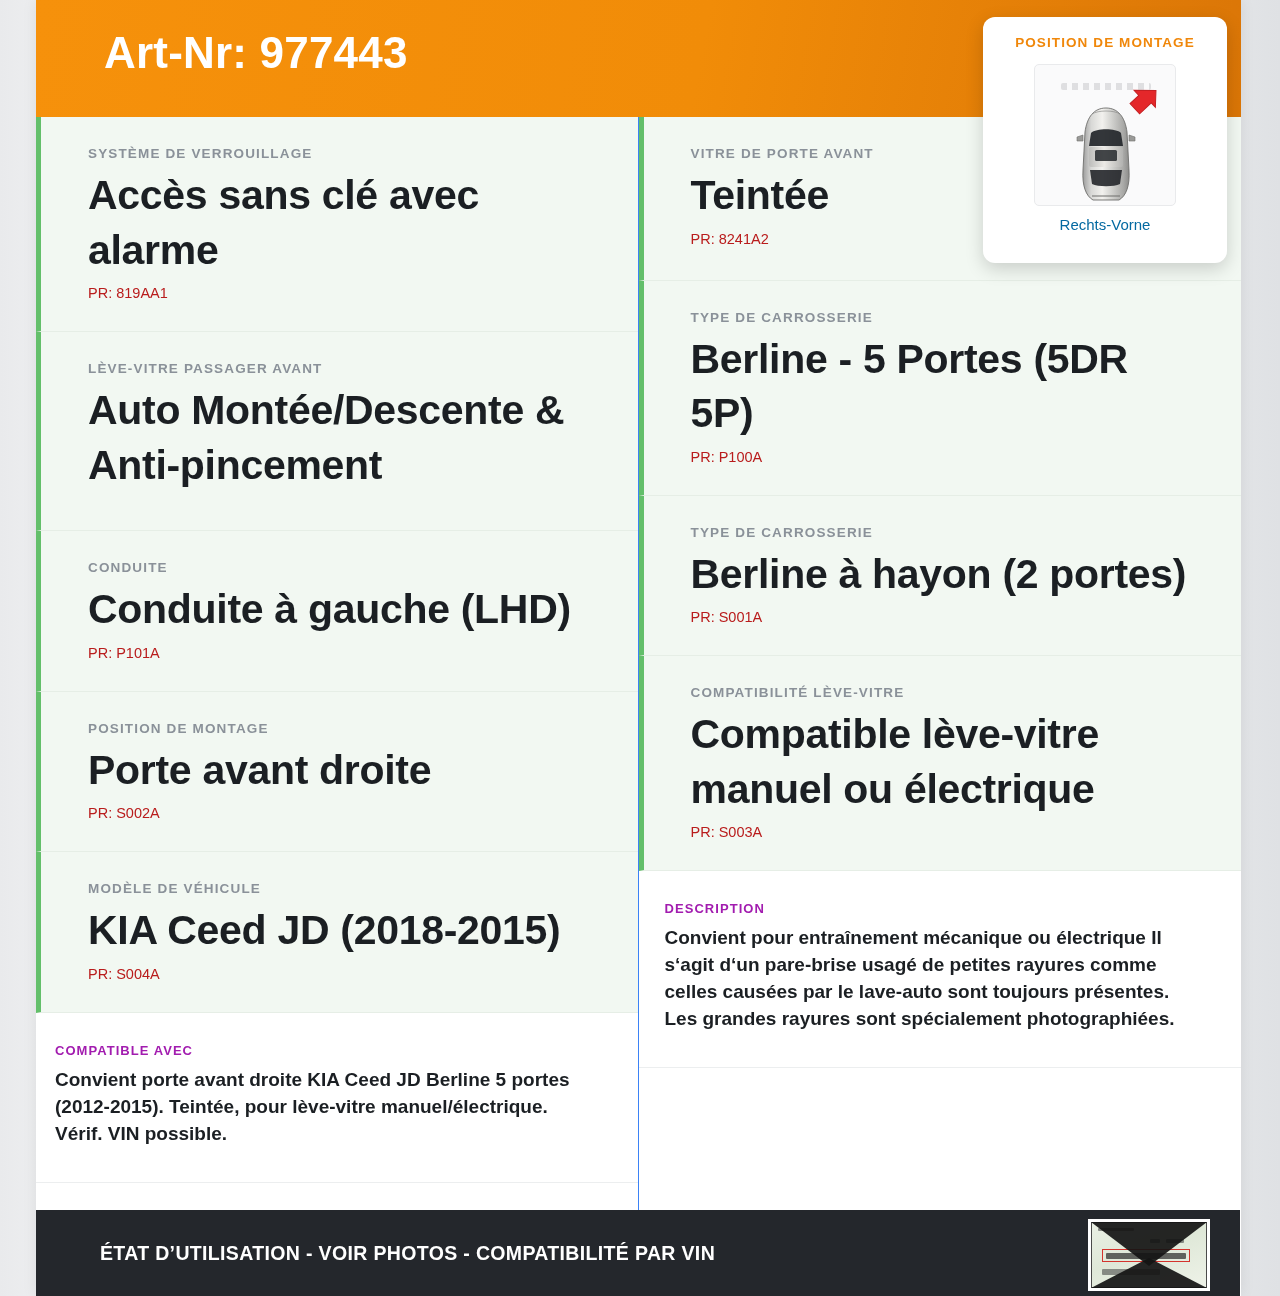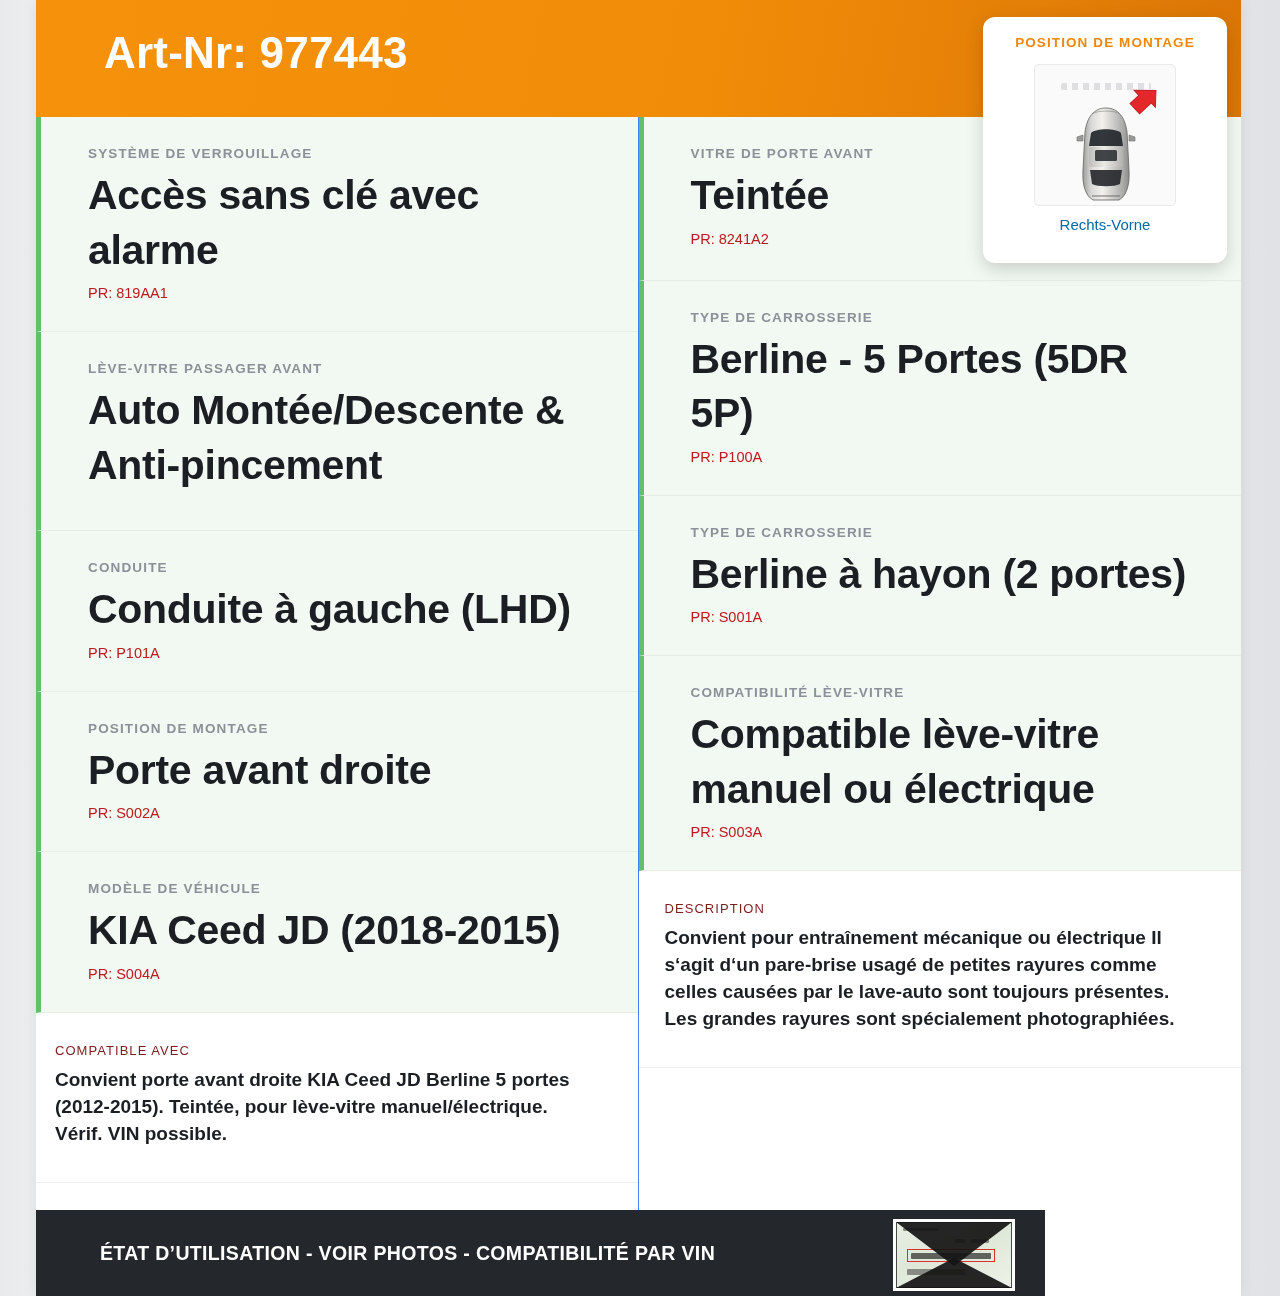--- a/index.html
+++ b/index.html
@@ -130,41 +130,41 @@
 
   .note {
     background: #ffffff;
     border-bottom: 1px solid #eceeef;
     padding: 30px 44px 34px 30px;
   }
   .note-left { padding-left: 19px; }
   .note-right { padding-left: 26px; }
   .note-label {
     font-size: 13px;
-    font-weight: normal;
+    font-weight: bold;
     letter-spacing: 1.05px;
-    color: #7f1d1d;
+    color: #a21caf;
     text-transform: uppercase;
     margin-bottom: 9px;
   }
   .note-text {
     font-size: 19px;
     font-weight: bold;
     color: #1b1f23;
     line-height: 1.42;
   }
 
   .filler { background: #ffffff; }
 
   
   .footer {
     position: absolute;
     left: 0;
     bottom: 0;
-    width: 1009px;
+    width: 1204px;
     height: 86px;
     background: #24272c;
     display: flex;
     align-items: center;
   }
   .footer-text {
     margin-left: 64px;
     font-size: 19.5px;
     font-weight: bold;
     color: #ffffff;

